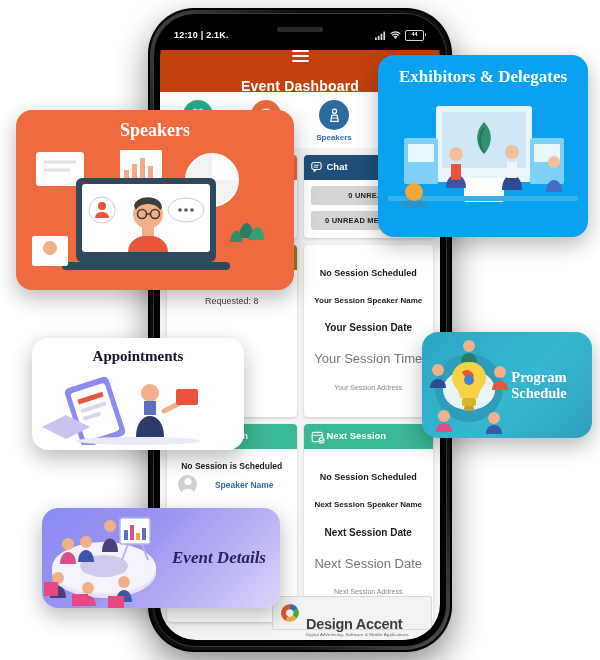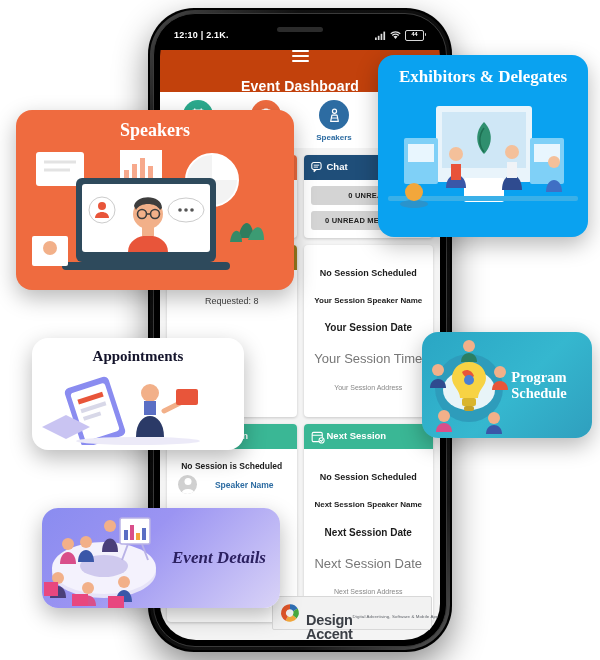--- a/index.html
+++ b/index.html
@@ -330,21 +330,21 @@
     background: #f2f2f2;
     border: 1px solid #d8d8d8;
     border-radius: 2px;
     display: flex;
     align-items: center;
     gap: 5px;
     padding: 0 6px;
     box-sizing: border-box;
   }
   .logo-mark { width: 22px; height: 22px; flex: 0 0 auto; }
-  .logo-txt { display: flex; flex-direction: row; line-height: 1; margin-top: 28px; }
+  .logo-txt { display: flex; flex-direction: column; line-height: 1; margin-top: 28px; }
   .logo-name {
     font-size: 14.5px;
     font-weight: bold;
     color: #3b3f46;
     letter-spacing: -.3px;
   }
   .logo-tag {
     font-size: 4.4px;
     color: #5b5f66;
     letter-spacing: .1px;

